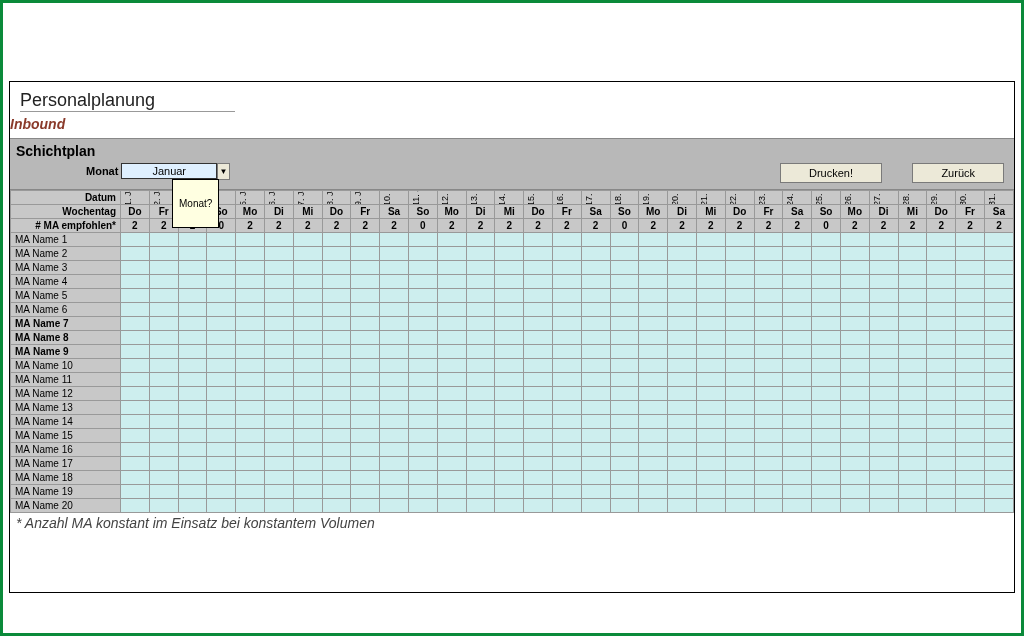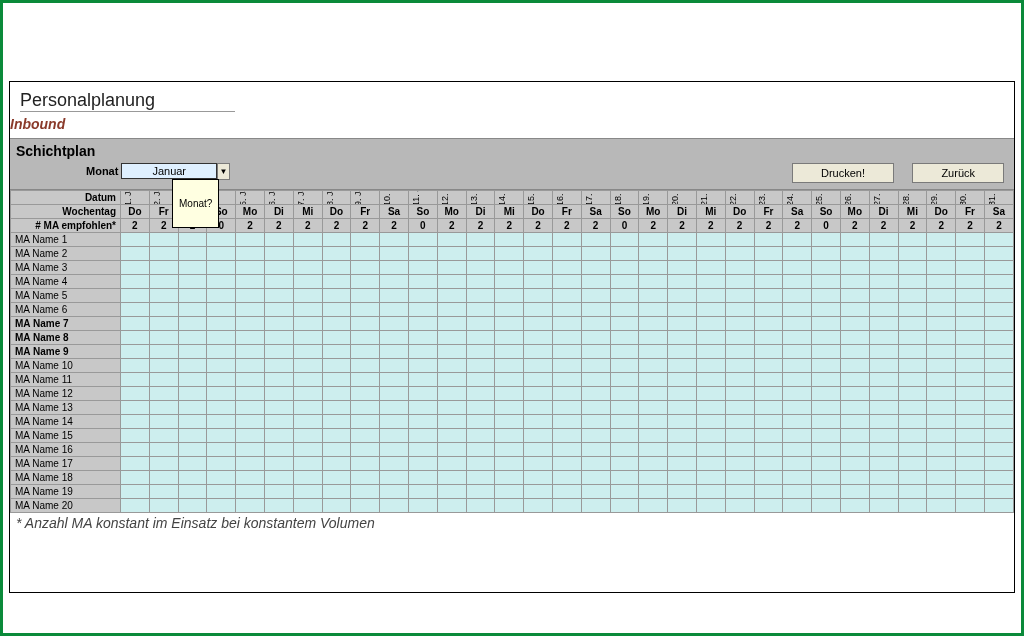--- a/index.html
+++ b/index.html
@@ -98,21 +98,21 @@
     font-size: 10px;
     z-index: 5;
   }
   .btn {
     background: #ece9d8;
     border: 1px solid #7a7a7a;
     padding: 3px 28px;
     font-size: 11px;
     cursor: pointer;
   }
-  .btn-print { position: absolute; right: 120px; top: 24px; }
+  .btn-print { position: absolute; right: 132px; top: 24px; }
   .btn-back { position: absolute; right: 10px; top: 24px; }
 
   .grid-wrap {
     position: relative;
   }
   table.plan {
     border-collapse: collapse;
     width: 100%;
     table-layout: fixed;
   }

